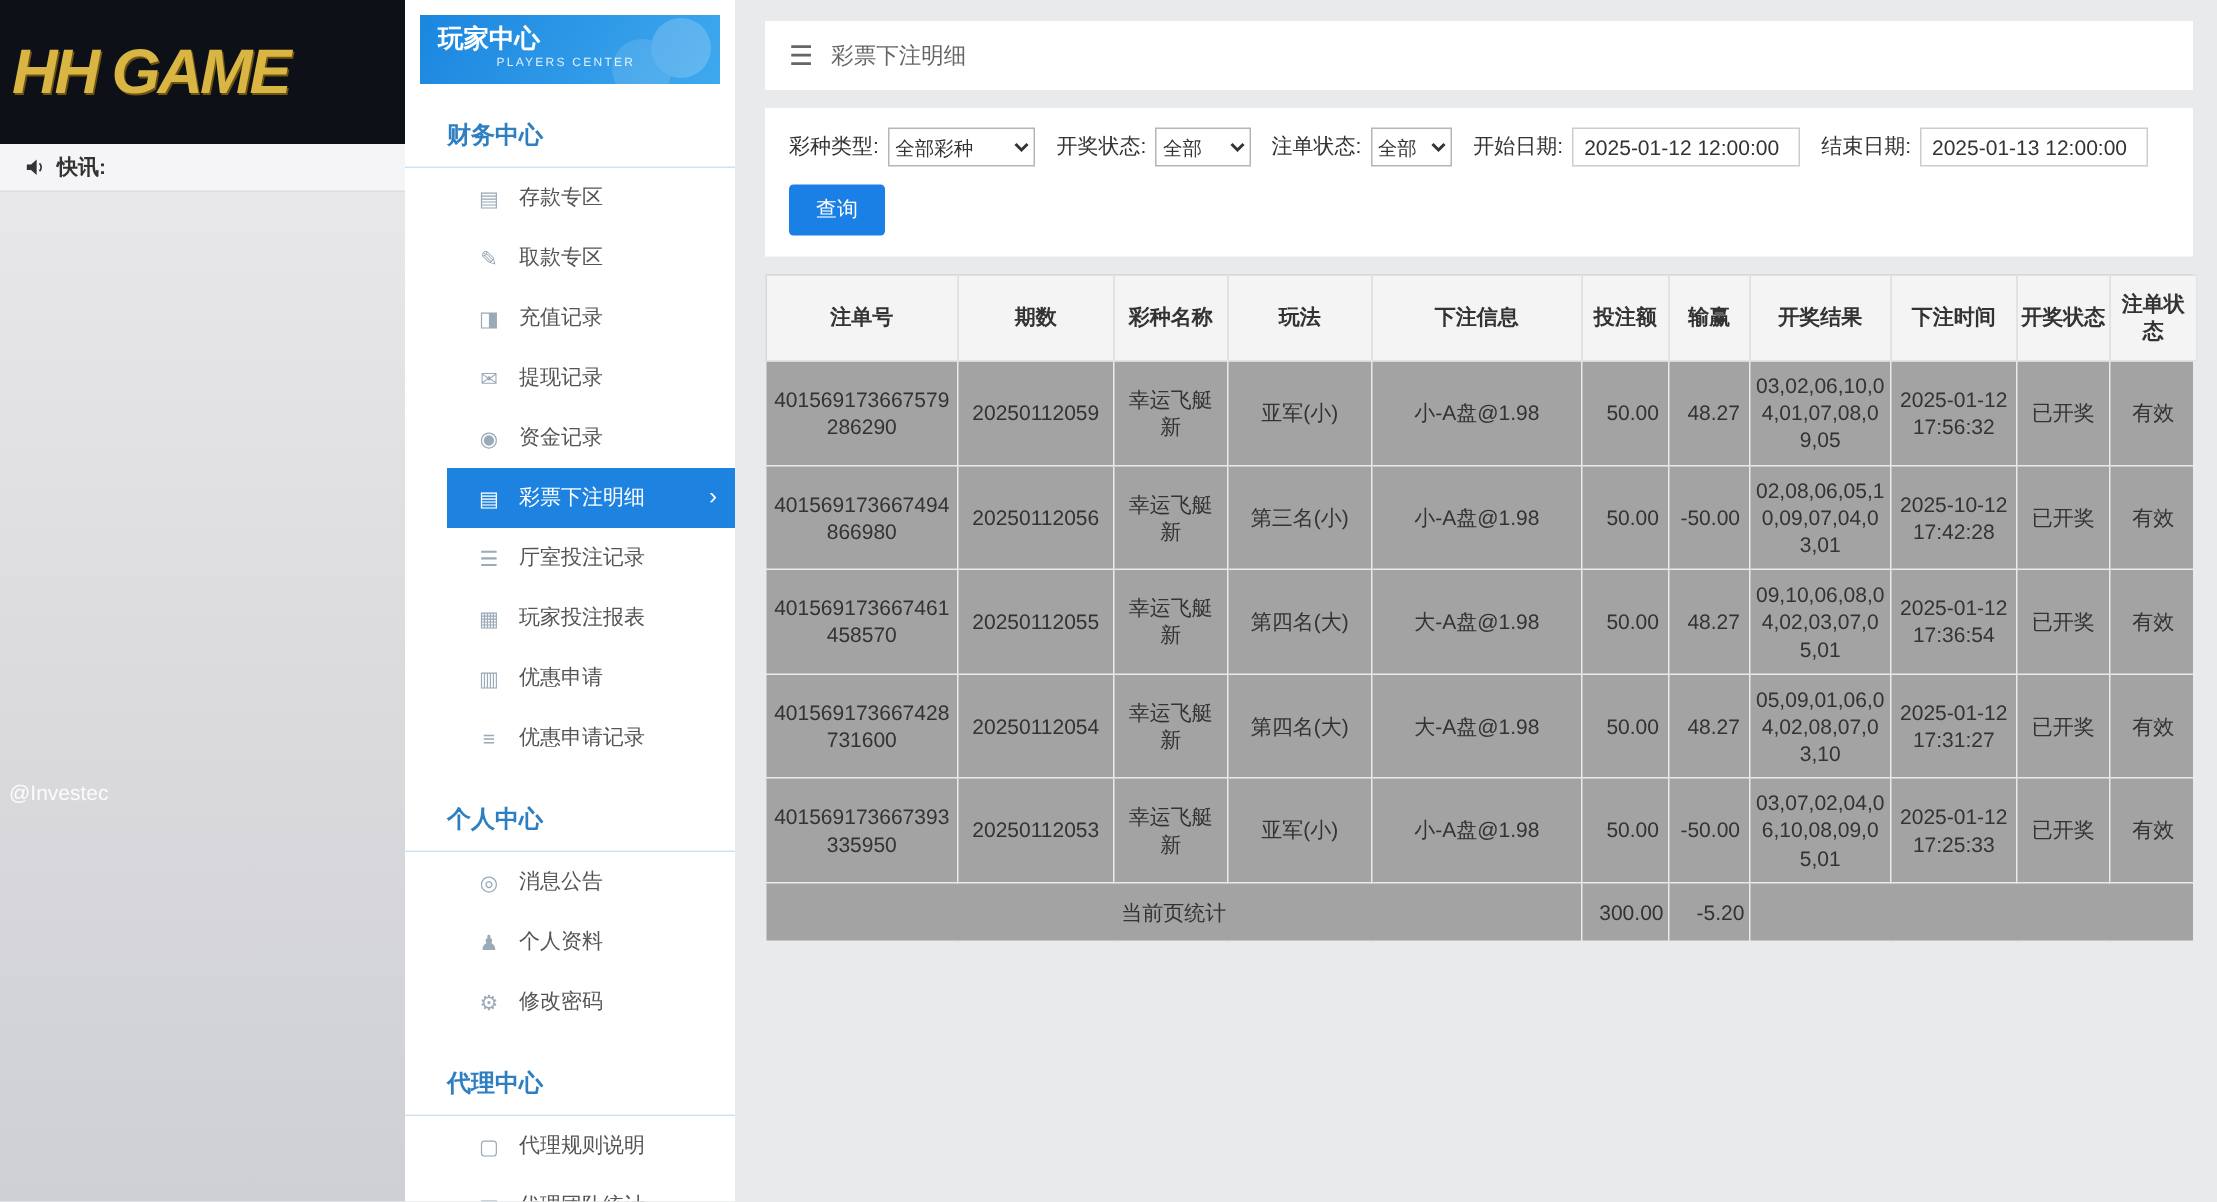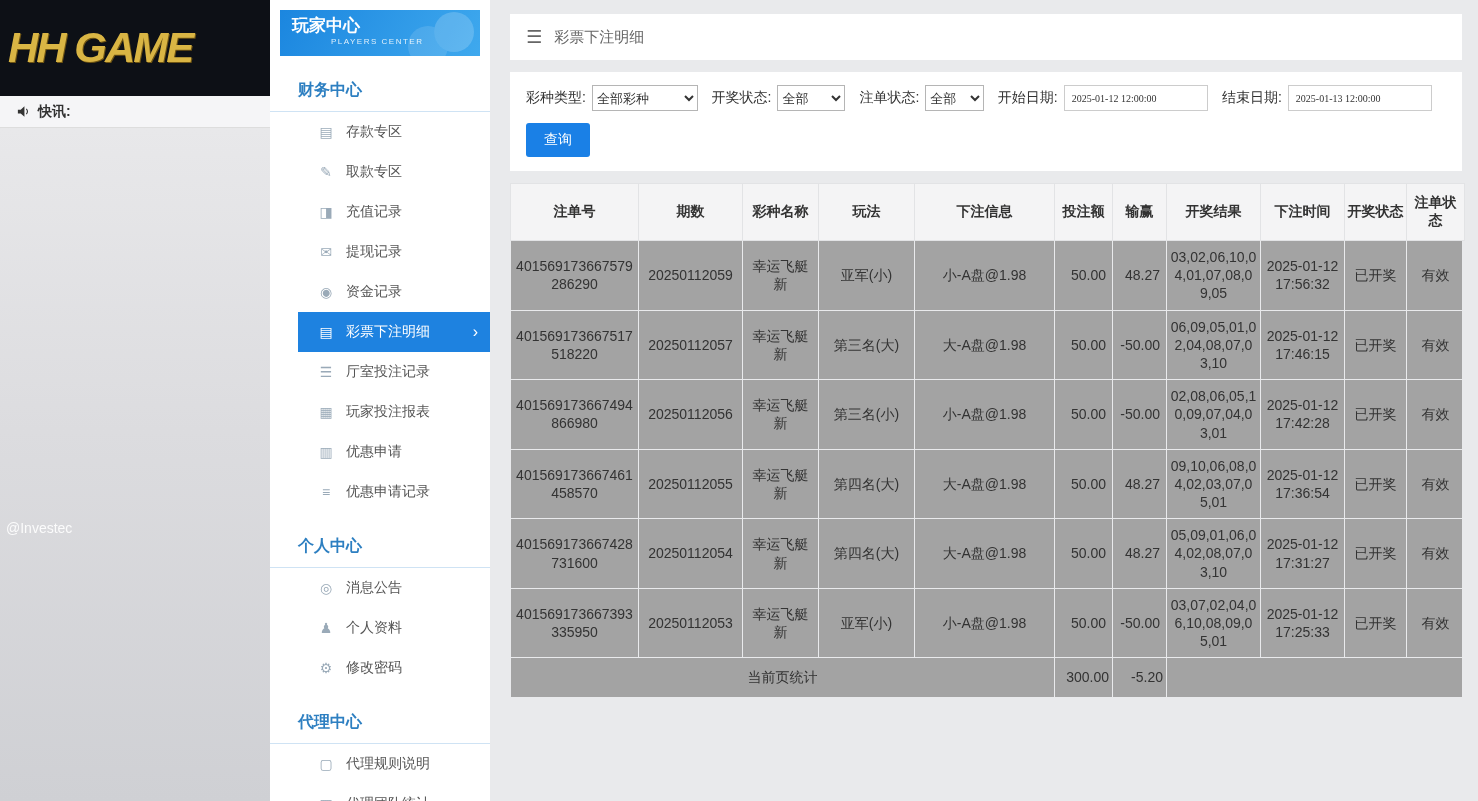--- a/index.html
+++ b/index.html
@@ -44,22 +44,22 @@
   .topbar { flex:0 0 46px; background:#fff; display:flex; align-items:center; gap:12px; padding:0 16px; }
   .hamburger { font-size:18px; color:#666; cursor:pointer; }
   .topbar-title { font-size:15px; color:#666; }
   .filter-panel { background:#fff; padding:13px 16px 14px; }
   .filter-row { display:flex; align-items:center; font-size:14px; color:#333; white-space:nowrap; }
   .flabel { margin-right:6px; }
   .flabel + .fctl { margin-right:14px; }
   .fselect { height:26px; border:1px solid #b5b5b5; background:#fff; font-size:13px; color:#333;
     font-family:inherit; margin-right:14px; }
   .w110 { width:112px;font-family:Liberation Serif, serif; } .w72 { width:72px; } .w62 { width:62px; }
-  .fdate { height:26px; width:152px; border:1px solid #ccc; font-size:10px; color:#333; padding:11px 7px;
-    font-family:Liberation Serif, serif; margin-right:14px; }
+  .fdate { height:26px; width:152px; border:1px solid #ccc; font-size:14px; color:#333; padding:11px 7px;
+    font-family:Liberation Sans, sans-serif; margin-right:14px; }
   .search-btn { margin-top:12px; background:var(--accent-blue,#1a80e6); color:#fff; border:none;
     border-radius:3px; padding:8px 18px; font-size:14px; cursor:pointer; font-family:inherit; }
   .table-panel { background:#a3a3a3; }
   table { width:100%; border-collapse:collapse; table-layout:fixed; font-size:14px; color:#333; }
   th { background:#f4f4f5; border:1px solid #e2e3e5; font-size:14px; font-weight:bold; padding:10px 1px; }
   td { border:1px solid #e9eaec; padding:7px 3px; text-align:center; word-break:break-all; line-height:1.3; }
   td.num { text-align:right; padding-right:6px; }
   tr.summary td { padding:10px 3px; }
   
   .footer-panel { flex:0 0 50px; background:#fff; display:flex; align-items:center;
@@ -231,42 +231,29 @@
             <td>亚军(小)</td>
             <td>小-A盘@1.98</td>
             <td class="num">50.00</td>
             <td class="num">48.27</td>
             <td>03,02,06,10,04,01,07,08,09,05</td>
             <td>2025-01-12 17:56:32</td>
             <td>已开奖</td>
             <td>有效</td>
           </tr>
           <tr>
-            <td>401569173667517518220</td>
-            <td>20250112057</td>
-            <td>幸运飞艇新</td>
-            <td>第三名(大)</td>
-            <td>大-A盘@1.98</td>
-            <td class="num">50.00</td>
-            <td class="num">-50.00</td>
-            <td>06,09,05,01,02,04,08,07,03,10</td>
-            <td>2025-01-12 17:46:15</td>
-            <td>已开奖</td>
-            <td>有效</td>
-          </tr>
-          <tr>
             <td>401569173667494866980</td>
             <td>20250112056</td>
             <td>幸运飞艇新</td>
             <td>第三名(小)</td>
             <td>小-A盘@1.98</td>
             <td class="num">50.00</td>
             <td class="num">-50.00</td>
             <td>02,08,06,05,10,09,07,04,03,01</td>
-            <td>2025-01-12 17:42:28</td>
+            <td>2025-10-12 17:42:28</td>
             <td>已开奖</td>
             <td>有效</td>
           </tr>
           <tr>
             <td>401569173667461458570</td>
             <td>20250112055</td>
             <td>幸运飞艇新</td>
             <td>第四名(大)</td>
             <td>大-A盘@1.98</td>
             <td class="num">50.00</td>

